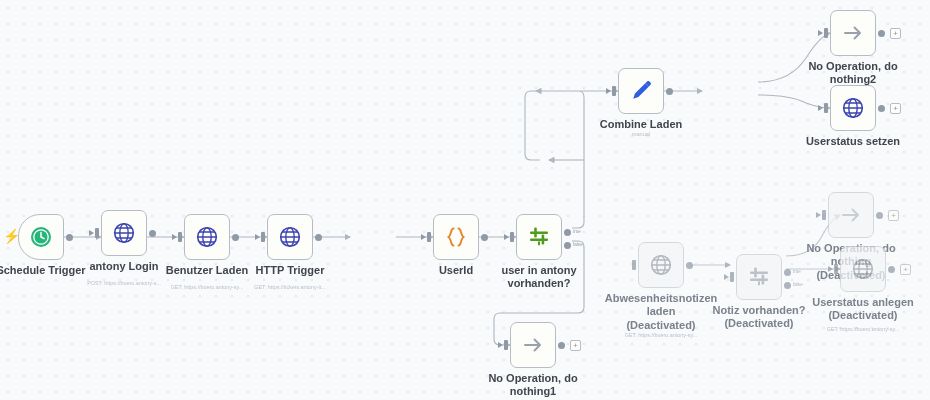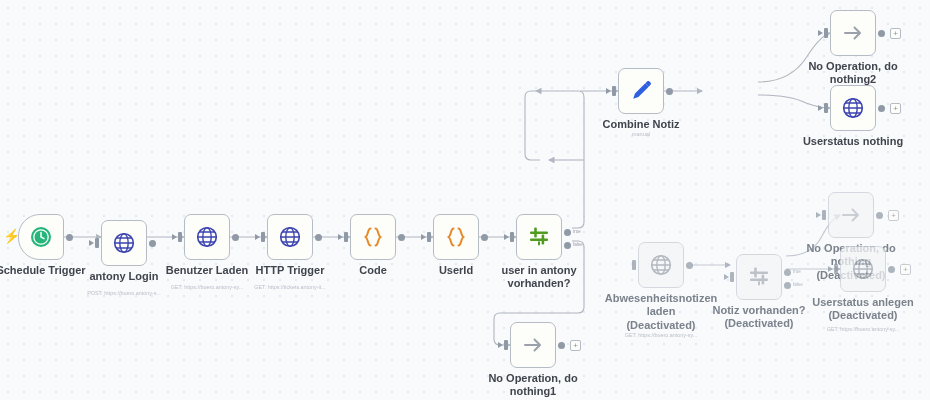--- a/index.html
+++ b/index.html
@@ -123,21 +123,21 @@
       <svg class="ic" width="24" height="24" viewBox="0 0 24 24">
         <circle cx="12" cy="12" r="10" fill="#27b67a"></circle>
         <circle cx="12" cy="12" r="7.2" fill="none" stroke="#ffffff" stroke-width="1.3"></circle>
         <path d="M12 7.6 L12 12 L15 13.6" stroke="#ffffff" stroke-width="1.5" fill="none" stroke-linecap="round"></path>
       </svg>
       <span class="port out"></span>
     </div>
     <div class="nlabel">Schedule Trigger</div>
   </div>
 
-  <div class="node" style="left:101px;top:220px;">
+  <div class="node" style="left:101px;top:210px;">
     <div class="nbox">
       <span class="inparrow"></span>
       <span class="inp"></span>
       <svg class="ic" width="24" height="24" viewBox="0 0 24 24">
         <circle cx="12" cy="12" r="9.3" fill="none" stroke="#3c44b0" stroke-width="1.6"></circle>
         <ellipse cx="12" cy="12" rx="4.2" ry="9.3" fill="none" stroke="#3c44b0" stroke-width="1.4"></ellipse>
         <path d="M2.7 12 H21.3 M4.2 7 H19.8 M4.2 17 H19.8" stroke="#3c44b0" stroke-width="1.3" fill="none"></path>
       </svg>
       <span class="port out"></span>
     </div>
@@ -168,32 +168,20 @@
         <circle cx="12" cy="12" r="9.3" fill="none" stroke="#3c44b0" stroke-width="1.6"></circle>
         <ellipse cx="12" cy="12" rx="4.2" ry="9.3" fill="none" stroke="#3c44b0" stroke-width="1.4"></ellipse>
         <path d="M2.7 12 H21.3 M4.2 7 H19.8 M4.2 17 H19.8" stroke="#3c44b0" stroke-width="1.3" fill="none"></path>
       </svg>
       <span class="port out"></span>
     </div>
     <div class="nlabel">HTTP Trigger</div>
     <div class="nsub s1">GET: https://tickets.antony-it...</div>
   </div>
 
-  <div class="node" style="left:350px;top:214px;">
-    <div class="nbox">
-      <span class="inparrow"></span>
-      <span class="inp"></span>
-      <svg class="ic" width="26" height="24" viewBox="0 0 26 24">
-        <path d="M10.5 3.5 C7.5 3.5 8.6 10 5.6 12 C8.6 14 7.5 20.5 10.5 20.5" fill="none" stroke="#e58a2a" stroke-width="2" stroke-linecap="round"></path>
-        <path d="M15.5 3.5 C18.5 3.5 17.4 10 20.4 12 C17.4 14 18.5 20.5 15.5 20.5" fill="none" stroke="#e58a2a" stroke-width="2" stroke-linecap="round"></path>
-      </svg>
-      <span class="port out"></span>
-    </div>
-    <div class="nlabel">Code</div>
-  </div>
 
   <div class="node" style="left:516px;top:214px;">
     <div class="nbox">
       <span class="inparrow"></span>
       <span class="inp"></span>
       <svg class="ic" width="24" height="24" viewBox="0 0 24 24">
         <rect x="3" y="6.4" width="18" height="2.6" rx="1" fill="#4f9c20"></rect>
         <rect x="3" y="13.4" width="18" height="2.6" rx="1" fill="#4f9c20"></rect>
         <rect x="7.2" y="2.6" width="2.6" height="10" rx="1" fill="#4f9c20"></rect>
         <rect x="14.6" y="9.6" width="2.6" height="10" rx="1" fill="#4f9c20"></rect>
@@ -227,21 +215,21 @@
   <div class="node" style="left:618px;top:68px;">
     <div class="nbox">
       <span class="inparrow"></span>
       <span class="inp"></span>
       <svg class="ic" width="24" height="24" viewBox="0 0 24 24">
         <path d="M4.2 19.8 L6 14.6 L16.3 4.3 L19.7 7.7 L9.4 18 Z" fill="#2d5fe0"></path>
         <path d="M16.3 4.3 L18.1 2.5 C18.8 1.9 19.8 1.9 20.4 2.5 L21.5 3.6 C22.1 4.2 22.1 5.2 21.5 5.8 L19.7 7.7 Z" fill="#2d5fe0"></path>
       </svg>
       <span class="port out"></span>
     </div>
-    <div class="nlabel">Combine Notiz</div>
+    <div class="nlabel">Combine Laden</div>
     <div class="nsub mid">manual</div>
   </div>
 
 
   <div class="node" style="left:830px;top:10px;">
     <div class="nbox">
       <span class="inparrow"></span>
       <span class="inp"></span>
       <svg class="ic" width="26" height="24" viewBox="0 0 26 24">
         <path d="M5 12 H20 M14.5 6.5 L20 12 L14.5 17.5" fill="none" stroke="#9aa1ab" stroke-width="2" stroke-linecap="round" stroke-linejoin="round"></path>
@@ -258,21 +246,21 @@
       <span class="inparrow"></span>
       <span class="inp"></span>
       <svg class="ic" width="24" height="24" viewBox="0 0 24 24">
         <circle cx="12" cy="12" r="9.3" fill="none" stroke="#3c44b0" stroke-width="1.6"></circle>
         <ellipse cx="12" cy="12" rx="4.2" ry="9.3" fill="none" stroke="#3c44b0" stroke-width="1.4"></ellipse>
         <path d="M2.7 12 H21.3 M4.2 7 H19.8 M4.2 17 H19.8" stroke="#3c44b0" stroke-width="1.3" fill="none"></path>
       </svg>
       <span class="port out"></span>
       <span class="plusbtn">+</span>
     </div>
-    <div class="nlabel">Userstatus nothing</div>
+    <div class="nlabel">Userstatus setzen</div>
   </div>
 
   <div class="node" style="left:510px;top:322px;">
     <div class="nbox">
       <span class="inparrow"></span>
       <span class="inp"></span>
       <svg class="ic" width="26" height="24" viewBox="0 0 26 24">
         <path d="M5 12 H20 M14.5 6.5 L20 12 L14.5 17.5" fill="none" stroke="#9aa1ab" stroke-width="2" stroke-linecap="round" stroke-linejoin="round"></path>
       </svg>
       <span class="port out"></span>

